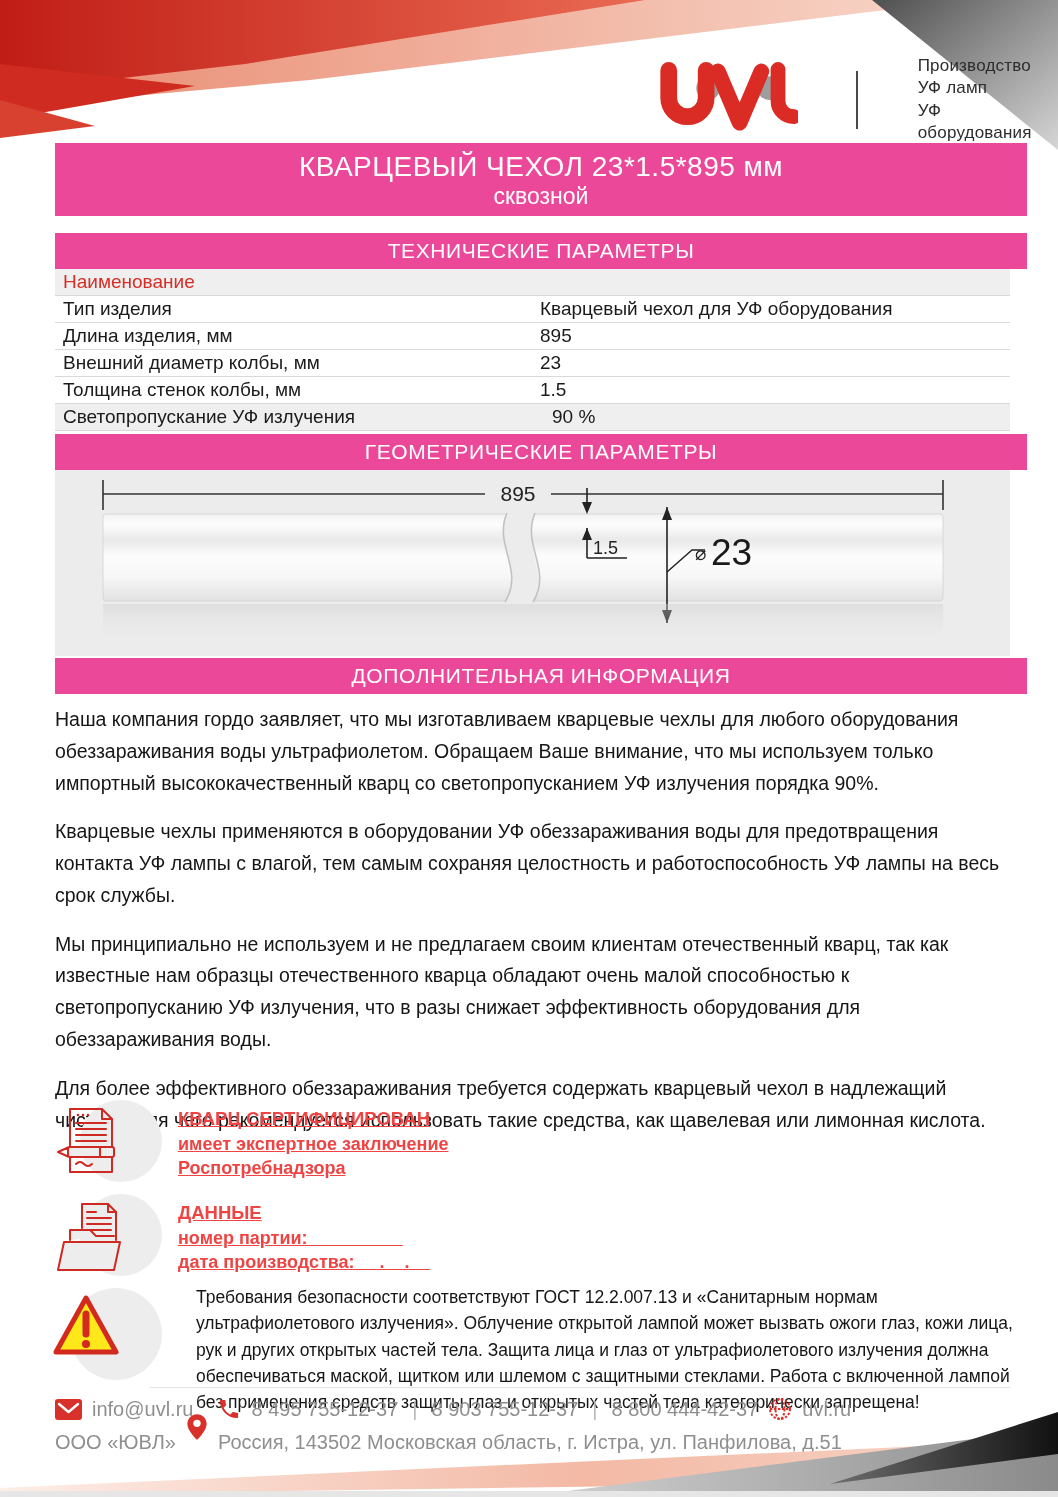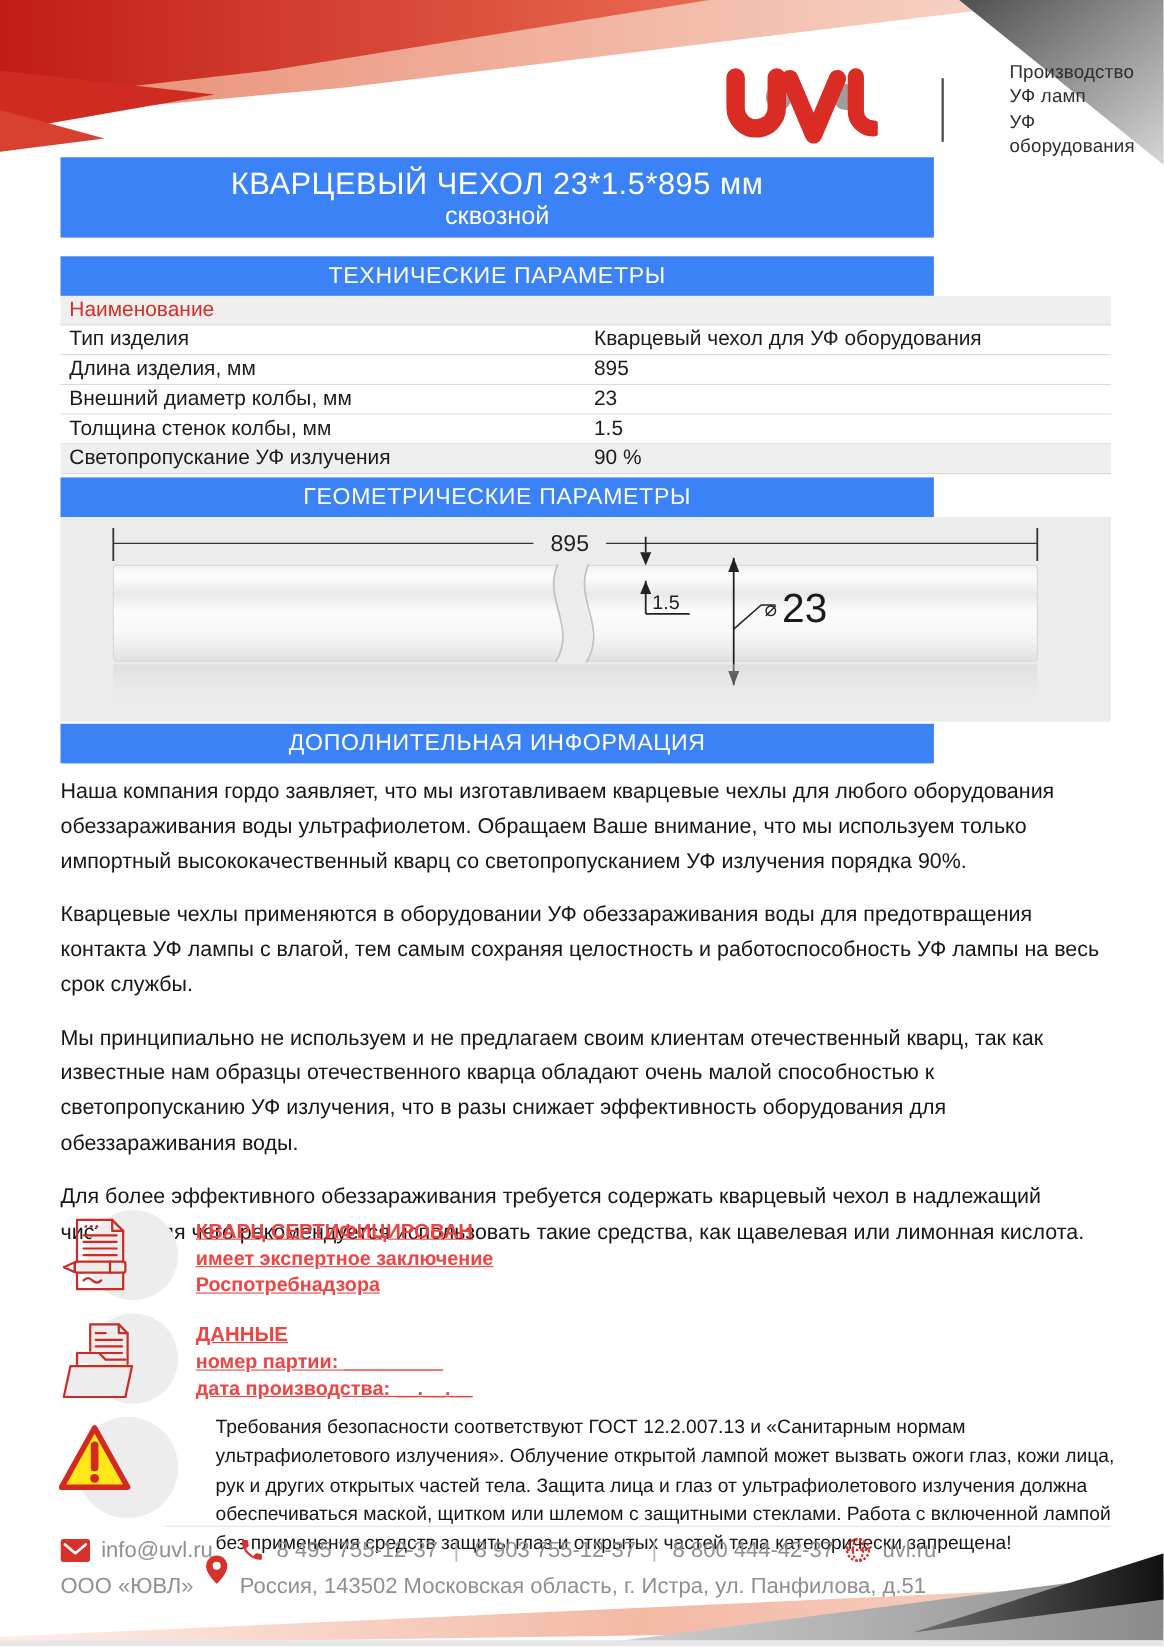--- a/index.html
+++ b/index.html
@@ -14,31 +14,31 @@
   
   .deco { pointer-events:none; }
 
   
   .logo-row { top:55px; left:652px; display:flex; align-items:center;gap:44px; }
   .logo-divider { width:2px; height:58px; background:#4a4a4a; margin:0 16px 0 14px; }
   .tagline { font-size:17px; line-height:1.32; color:#2d2d2d; letter-spacing:0.2px; }
 
   
   .banner {
-    left:55px; width:794px; background:#3b82f6; color:#fff; text-align:center;
+    left:55px; width:972px; background:#ec4899; color:#fff; text-align:center;
   }
   .title-banner { top:143px; height:73px; padding-top:7px; }
   .title-line1 { font-size:28px; letter-spacing:0.5px; line-height:1.18; }
   .title-line2 { font-size:23px; line-height:1.2; }
   .section-banner { height:36px; font-size:21px; letter-spacing:0.6px; line-height:36px; }
 
   
   .tech-table { top:269px; left:55px; width:955px; font-size:19px; }
   .t-row { display:flex; height:27px; align-items:center; border-bottom:1px solid #d9d9d9; background:#fff; }
-  .t-row.shaded { background:#efefef; }
+  .t-row.shaded { background:#efefef;gap:12px; }
   .t-row .c-name { width:485px; padding-left:8px; }
   .t-row .c-value { flex:1; }
   .t-head { color:#d62f28; }
 
   
   .drawing { top:470px; left:55px; width:955px; height:186px; background:#ececec; }
 
   
   .info-text { top:704px; left:55px; width:952px; font-size:19.5px; line-height:1.63; color:#161616; }
   .info-text p { margin-bottom:17px; }

